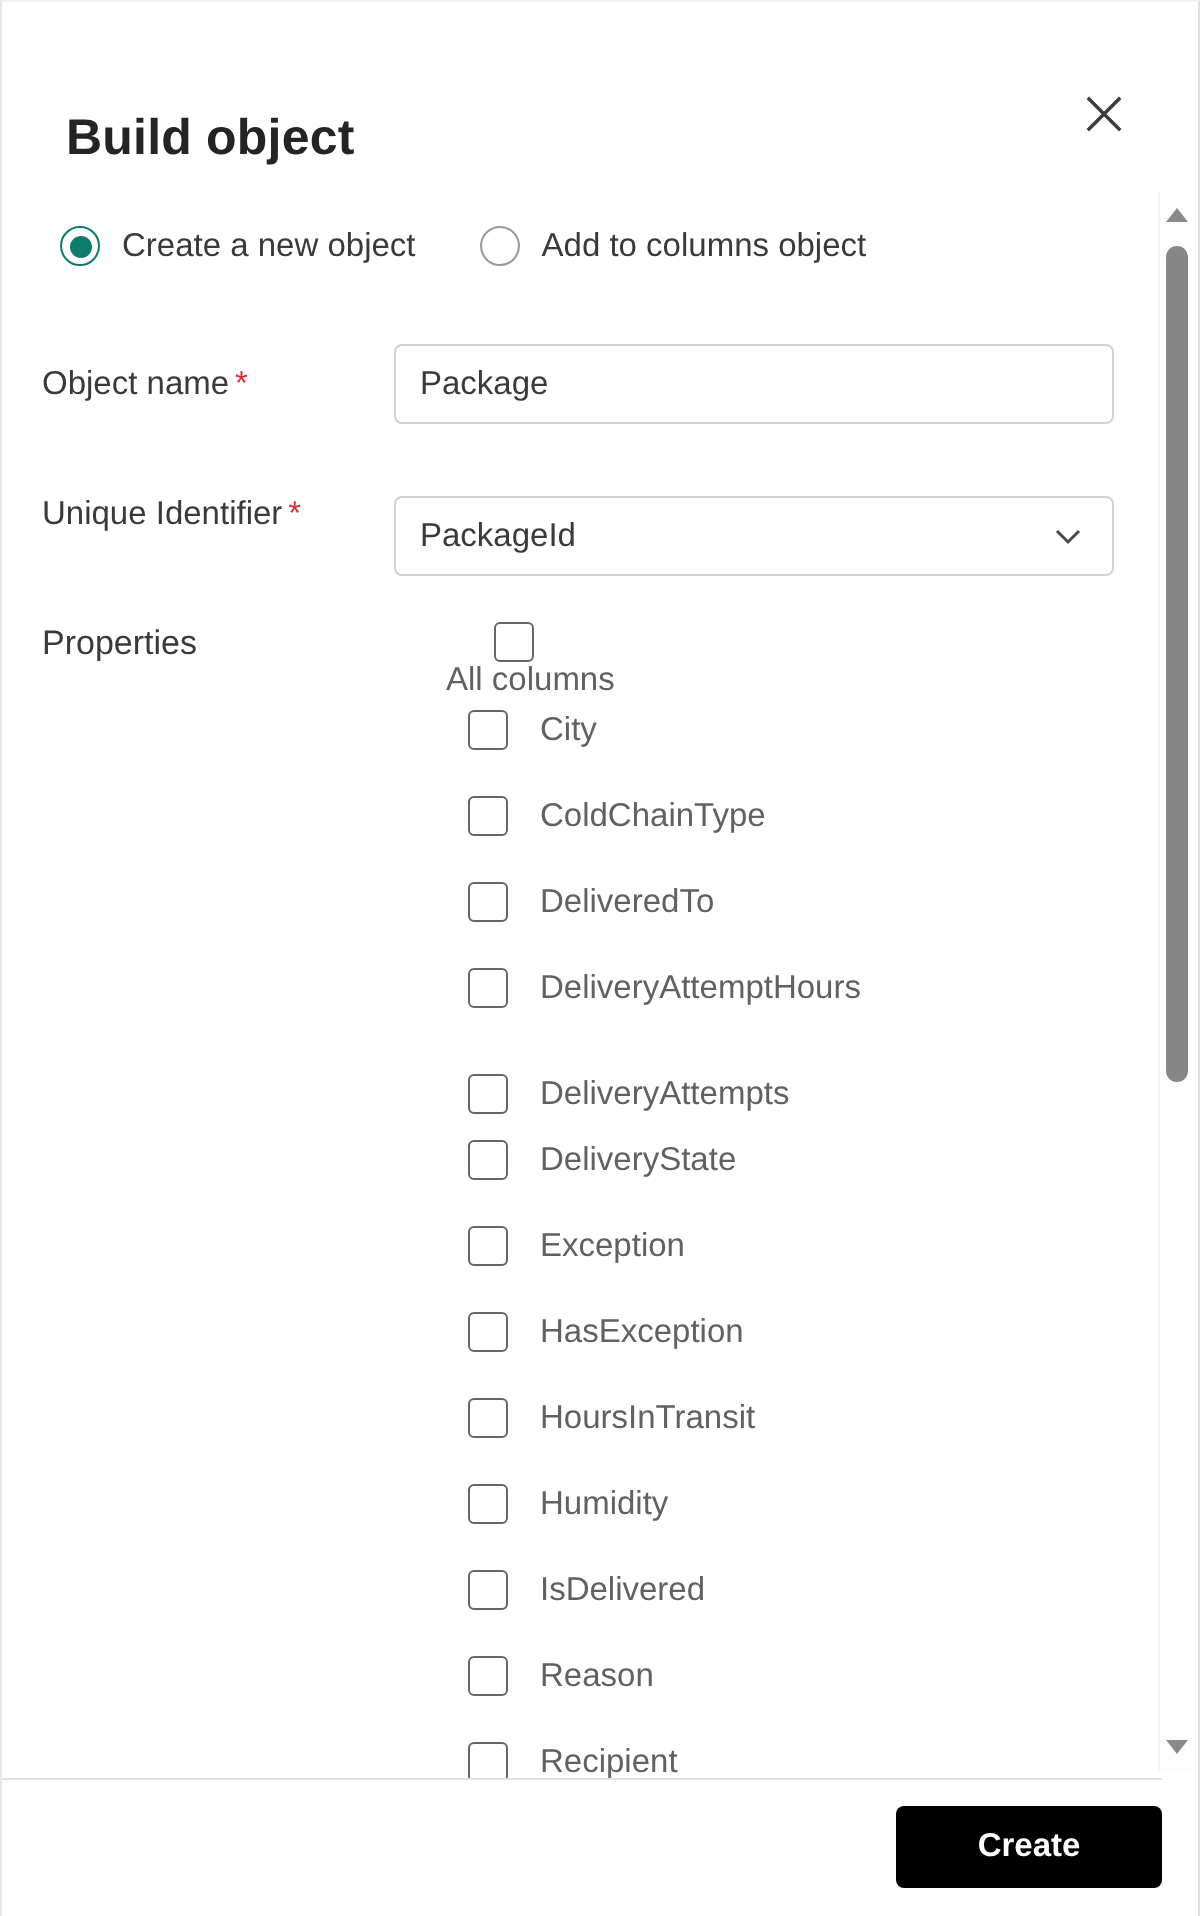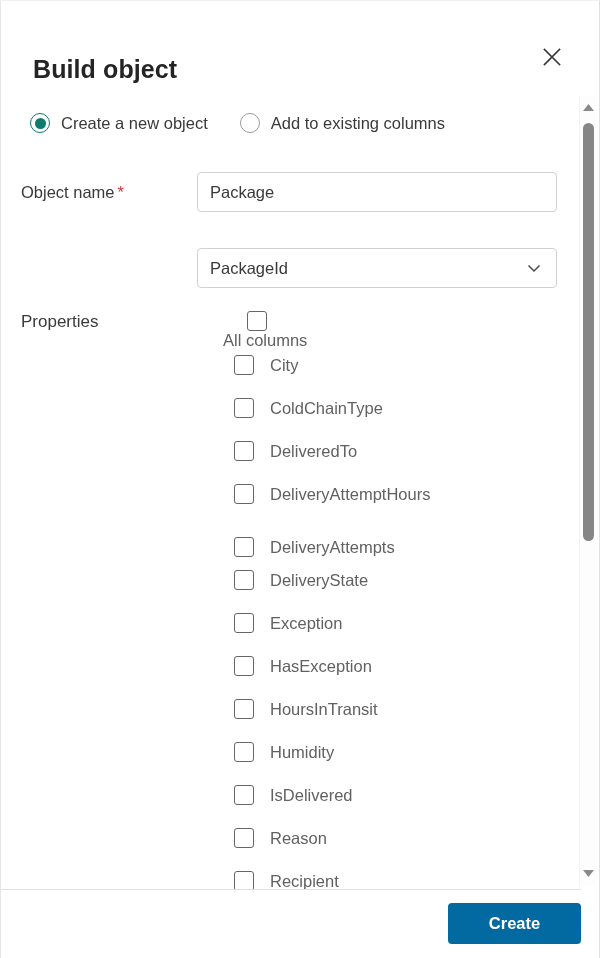--- a/index.html
+++ b/index.html
@@ -121,21 +121,21 @@
   }
 
   
   .footer-sep {
     position: absolute; left: 0; top: 888px;
     width: 580px; height: 1px; background: #e1e1e1;
   }
   .create-btn {
     position: absolute; left: 447px; top: 902px;
     width: 133px; height: 41px;
-    background: #0369a1; color: #ffffff;
+    background: #000000; color: #ffffff;
     border: none; border-radius: 4px;
     font-family: "Liberation Sans", sans-serif;
     font-size: 16.5px; font-weight: bold;
     cursor: pointer;
   }
 </style>
 </head>
 <body>
 
 <div class="panel">
@@ -154,31 +154,34 @@
     <div class="radio-opt sel">
       <span class="radio-mark">
         <span class="radio-dot"></span>
       </span>
       <span class="radio-label">Create a new object</span>
     </div>
     <div class="radio-opt">
       <span class="radio-mark">
         <span class="radio-dot"></span>
       </span>
-      <span class="radio-label">Add to existing columns</span>
+      <span class="radio-label">Add to columns object</span>
     </div>
   </div>
 
   <div class="field-label" id="row-name-label">
     <span>Object name</span><span class="req">*</span>
   </div>
   <div class="field-ctl" id="row-name-ctl">
     <span class="val" title="Object name">Package</span>
   </div>
 
+  <div class="field-label" id="row-uid-label">
+    <span>Unique Identifier</span><span class="req">*</span>
+  </div>
   <div class="field-ctl" id="row-uid-ctl">
     <span class="val">PackageId</span>
     <span class="chev">
       <svg width="18" height="18" viewBox="0 0 18 18">
         <path d="M3.5 6.5 L9 12 L14.5 6.5" stroke="#4a4a4a" stroke-width="1.5" fill="none"></path>
       </svg>
     </span>
   </div>
 
   <div class="props-label">Properties</div>

